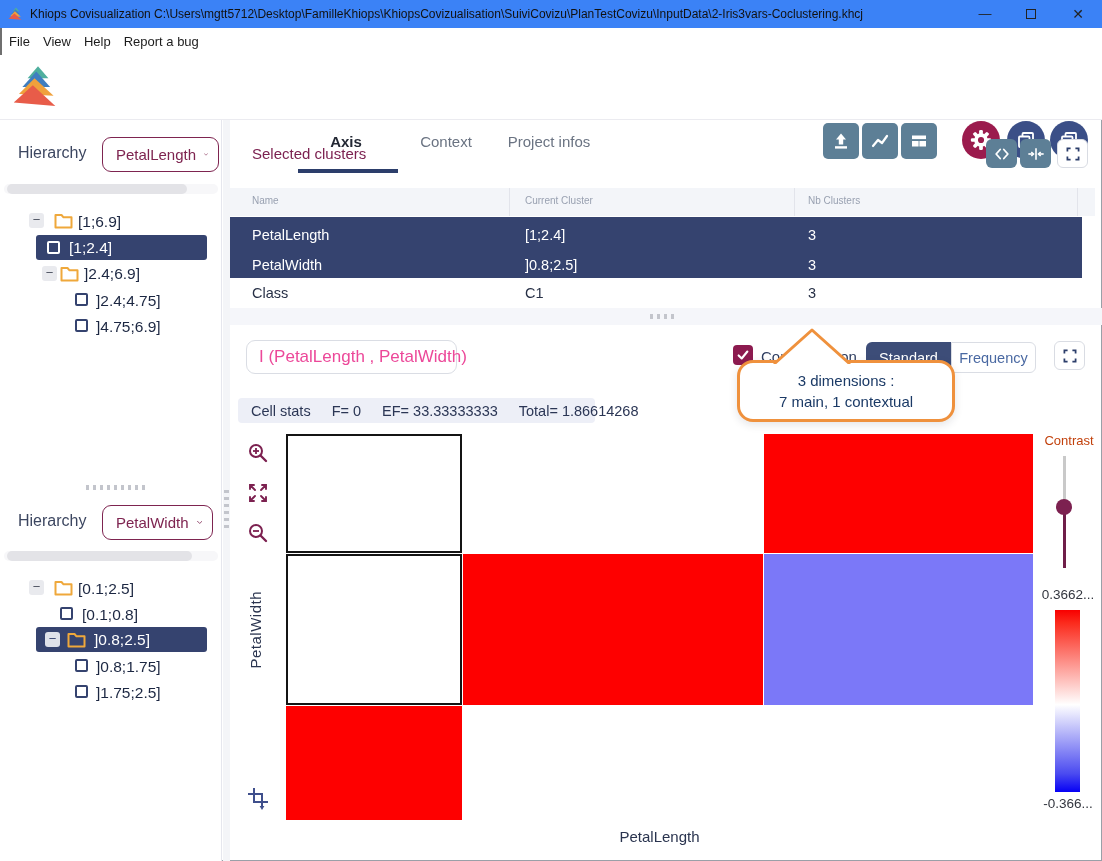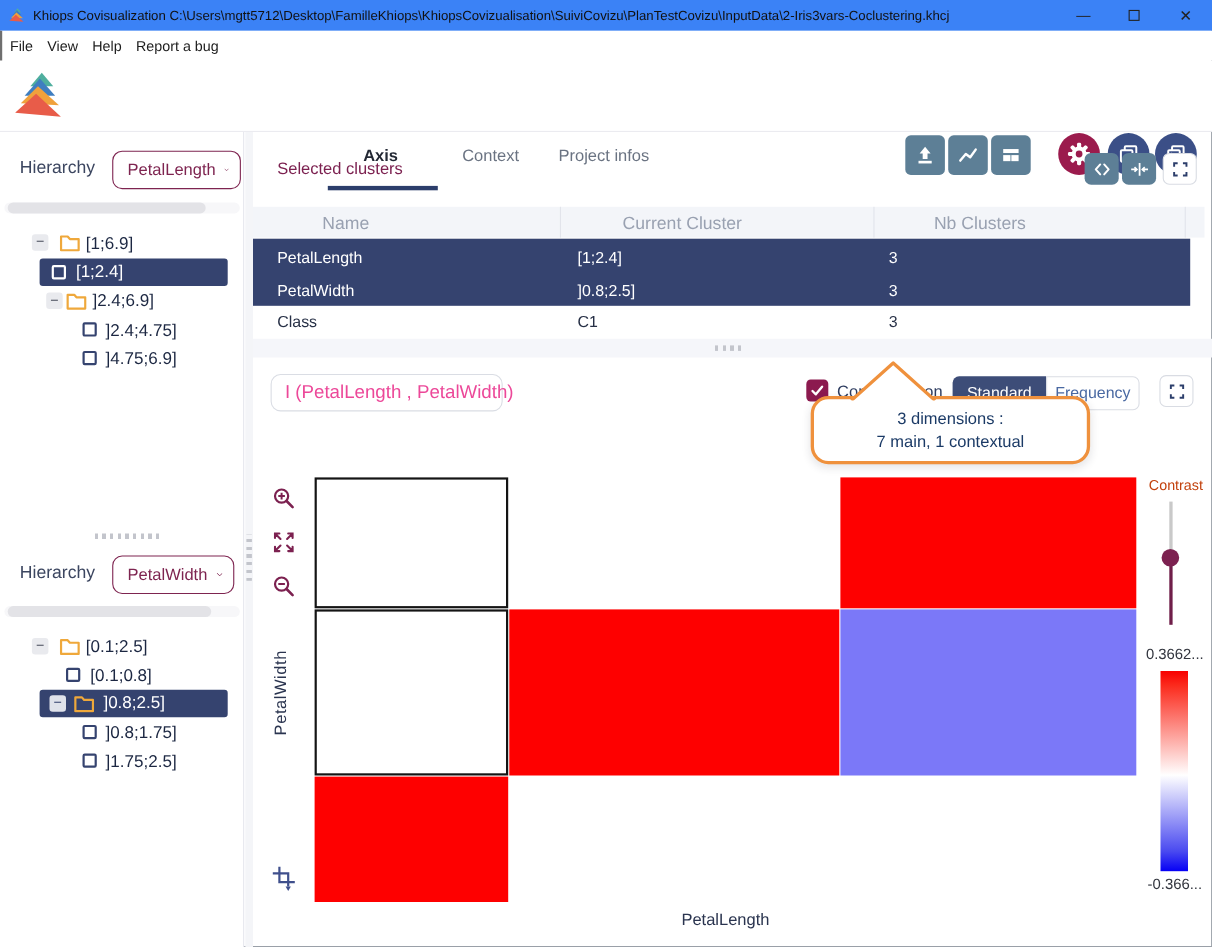--- a/index.html
+++ b/index.html
@@ -63,21 +63,21 @@
   .dots-v { position:absolute; width:5px;
             background:repeating-linear-gradient(0deg,#c3c5cc 0 3px, transparent 3px 7px); }
 
   
   .panel-title { position:absolute; left:252px; top:145px; font-size:15px; color:#7c2150; }
   .slatesm { position:absolute; top:139px; width:31px; height:29px; background:#5d7f96; border-radius:6px;
              display:flex; align-items:center; justify-content:center; cursor:pointer; }
   .whitesm { position:absolute; width:31px; height:29px; background:#fff; border:1px solid #d9dce3; border-radius:6px;
              display:flex; align-items:center; justify-content:center; cursor:pointer; }
   .thead { position:absolute; left:230px; top:188px; width:865px; height:28px; background:#f3f5f9; }
-  .thlabel { position:absolute; top:195px; font-size:16px; color:#99a1b1;margin-left:41px; }
+  .thlabel { position:absolute; top:195px; font-size:10px; color:#99a1b1; }
   .tsep { position:absolute; top:188px; width:1px; height:28px; background:#e2e4eb; }
   .darkblock { position:absolute; left:230px; top:217px; width:852px; height:61px; background:#35436f; }
   .cell { position:absolute; font-size:14.5px; white-space:nowrap; }
   .cell.lite { color:#fff; }
   .cell.darktxt { color:#273046; }
   .hstrip { position:absolute; left:230px; top:308px; width:872px; height:17px; background:#f5f6fa; }
 
   
   .seldd { position:absolute; left:246px; top:340px; width:211px; height:34px; background:#fff;
            border:1px solid #dadde4; border-radius:9px; display:flex; align-items:center;
@@ -86,21 +86,21 @@
   .checkbox { position:absolute; left:733px; top:345px; width:20px; height:20px; background:#8c1a4f;
               border-radius:4px; display:flex; align-items:center; justify-content:center; cursor:pointer; z-index:1;}
   .condlabel { position:absolute; left:761px; top:348px; font-size:15px; color:#2e3d60; z-index:0; }
   .segA { position:absolute; left:866px; top:342px; width:85px; height:31px; background:#3d4d78; color:#fff;
           border-radius:6px 0 0 6px; font-size:14.5px; display:flex; align-items:center; justify-content:center; cursor:pointer; z-index:0;}
   .segB { position:absolute; left:951px; top:342px; width:85px; height:31px; background:#fff; color:#4a69a2;
           border:1px solid #dadde4; border-radius:0 6px 6px 0; font-size:14.5px; display:flex; align-items:center;
           justify-content:center; cursor:pointer; }
   .expbtn { position:absolute; left:1054px; top:341px; }
 
-  .tooltip { position:absolute; left:737px; top:360px; width:254px; height:62px; background:#fff;
+  .tooltip { position:absolute; left:737px; top:360px; width:218px; height:62px; background:#fff;
              border:3px solid #ef913d; border-radius:16px; z-index:5;
              box-shadow:0 3px 8px rgba(40,40,60,.12); }
   .tooltip .l1 { position:absolute; left:0; top:9px; width:100%; text-align:center; font-size:15px; color:#1b3a66; }
   .tooltip .l2 { position:absolute; left:0; top:30px; width:100%; text-align:center; font-size:15px; color:#1b3a66; }
   .tipArrow { position:absolute; left:770px; top:328px; z-index:6; }
 
   .statspill { position:absolute; left:238px; top:398px; width:357px; height:25px; background:#edeff7;
                border-radius:4px; display:flex; align-items:center; gap:21px; padding-left:13px; }
   .statspill span { font-size:14.5px; color:#2b3655; white-space:nowrap; }
 
@@ -381,20 +381,26 @@
 
   <div class="tooltip">
     <div class="l1">3 dimensions :</div>
     <div class="l2">7 main, 1 contextual</div>
   </div>
   <svg class="tipArrow" width="84" height="36" viewBox="0 0 84 36">
     <polygon points="4,36 42,2 80,36" fill="#fff"></polygon>
     <polyline points="4,36 42,2 80,36" fill="none" stroke="#ef913d" stroke-width="3" stroke-linejoin="round"></polyline>
   </svg>
 
+  <div class="statspill">
+    <span>Cell stats</span>
+    <span>F= 0</span>
+    <span>EF= 33.33333333</span>
+    <span>Total= 1.86614268</span>
+  </div>
 
   <div class="mtool" style="top:442px">
     <svg width="22" height="22" viewBox="0 0 22 22">
       <circle cx="9" cy="9" r="6" fill="none" stroke="#7c2150" stroke-width="2"></circle>
       <line x1="13.5" y1="13.5" x2="19" y2="19" stroke="#7c2150" stroke-width="2.4" stroke-linecap="round"></line>
       <line x1="6" y1="9" x2="12" y2="9" stroke="#7c2150" stroke-width="1.8"></line>
       <line x1="9" y1="6" x2="9" y2="12" stroke="#7c2150" stroke-width="1.8"></line>
     </svg>
   </div>
   <div class="mtool" style="top:482px">

